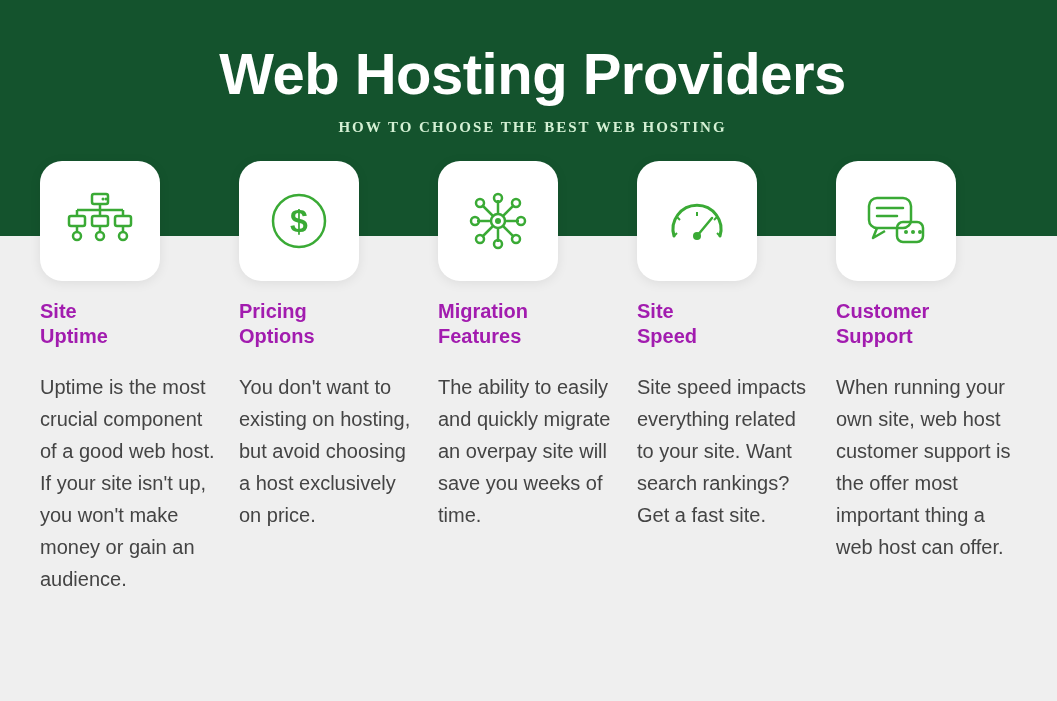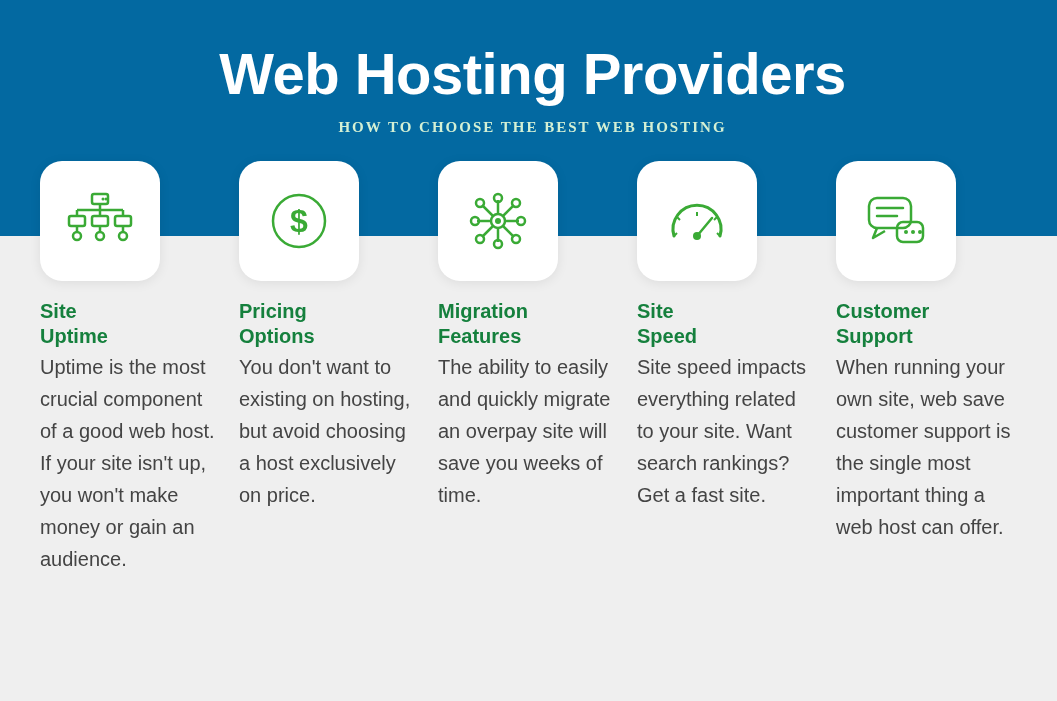--- a/index.html
+++ b/index.html
@@ -12,21 +12,21 @@
     }
 
     .page-wrapper {
       width: 1057px;
       height: 701px;
       display: flex;
       flex-direction: column;
     }
 
     .header-section {
-      background: #0369a1;
+      background: #14532d;
       width: 100%;
       flex: 0 0 auto;
       display: flex;
       flex-direction: column;
       align-items: center;
       justify-content: flex-end;
       padding-bottom: 100px;
       padding-top: 40px;
       position: relative;
       padding-left: 8px;
@@ -88,24 +88,24 @@
       margin-bottom: 18px;
       box-shadow: 0 2px 12px rgba(0,0,0,0.08);
     }
 
     .icon-box svg {
       width: 70px;
       height: 70px;
     }
 
     .card-title {
-      color: #15803d;
+      color: #a21caf;
       font-size: 20px;
       font-weight: 800;
-      margin-bottom: 2px;
+      margin-bottom: 22px;
       line-height: 1.25;
     }
 
     .card-desc {
       color: #444;
       font-size: 20px;
       line-height: 1.6;
     }
   </style>
 </head>
@@ -224,18 +224,18 @@
 
             <path d="M 16 42 L 12 52 L 24 45" stroke="#3aaa35" stroke-width="2.5" stroke-linejoin="round" fill="none"></path>
 
             <rect x="36" y="36" width="26" height="20" rx="6" stroke="#3aaa35" stroke-width="2.5" fill="none"></rect>
             <circle cx="45" cy="46" r="2" fill="#3aaa35"></circle>
             <circle cx="52" cy="46" r="2" fill="#3aaa35"></circle>
             <circle cx="59" cy="46" r="2" fill="#3aaa35"></circle>
           </svg>
         </div>
         <div class="card-title">Customer<br>Support</div>
-        <div class="card-desc">When running your own site, web save customer support is the single most important thing a web host can offer.</div>
+        <div class="card-desc">When running your own site, web host customer support is the offer most important thing a web host can offer.</div>
       </div>
 
     </div>
   </div>
 </div>
 
 </body></html>

